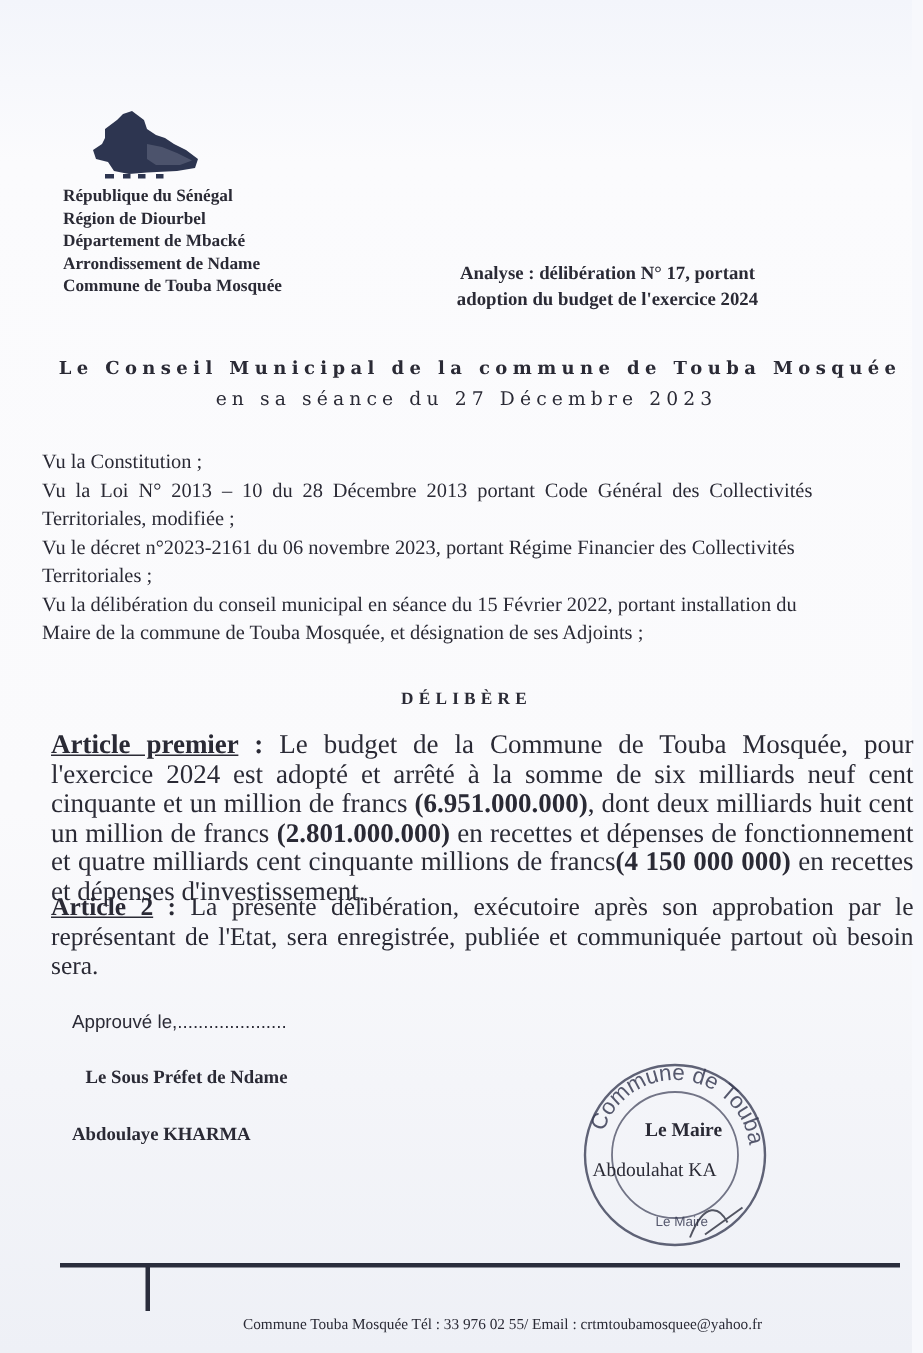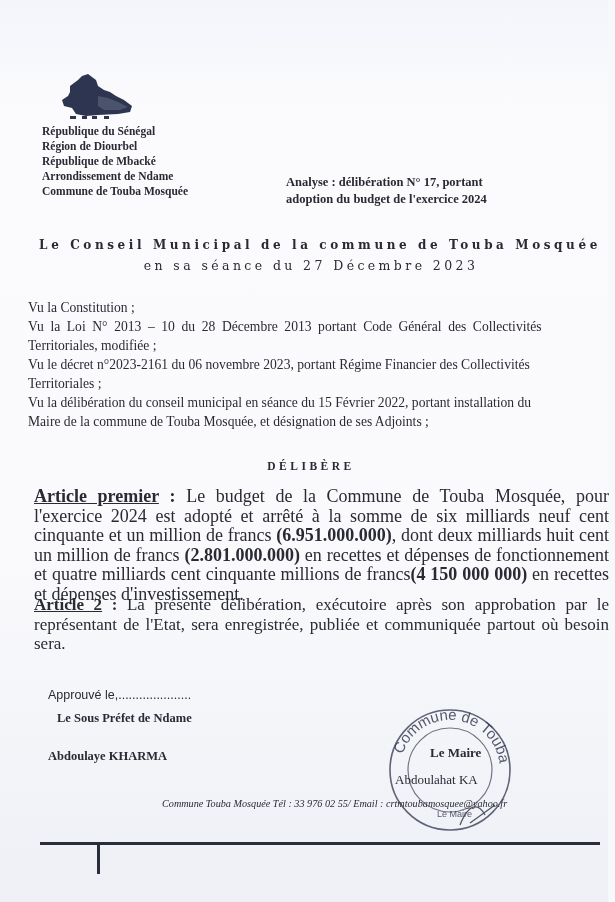--- a/index.html
+++ b/index.html
@@ -33,23 +33,23 @@
       font-family: "Liberation Serif", serif;
       font-weight: bold;
       font-size: 11.5px;
       line-height: 15px;
       color: #2a2a35;
     }
     .admin-block div { white-space: nowrap; }
 
     
     .analyse {
-      left: 286px; top: 174px;
+      left: 275px; top: 174px;
       width: 260px;
-      text-align: left;
+      text-align: center;
       font-family: "Liberation Serif", serif;
       font-weight: bold;
       font-size: 12.5px;
       line-height: 17px;
       color: #2a2a35;
     }
 
     
     .title1 {
       left: 0; top: 238px; width: 640px;
@@ -148,23 +148,22 @@
       left: 40px; top: 842px;
       width: 560px; height: 3px;
       background: #2a2d3c;
     }
     .footer-vline {
       left: 97px; top: 842px;
       width: 3px; height: 32px;
       background: #2a2d3c;
     }
     .footer-text {
-      left: 162px; top: 798px;
-      font-family: "Liberation Serif", serif;
-      font-style: italic;
+      left: 162px; top: 878px;
+      font-family: "Liberation Serif", serif;
       font-size: 10.2px;
       color: #2a2a35;
       white-space: nowrap;
     }
   </style>
 </head>
 <body>
 
 <div class="page">
 
@@ -175,21 +174,21 @@
       <rect x="12" y="44" width="6" height="3" fill="#2d3550"></rect>
       <rect x="24" y="44" width="5" height="3" fill="#2d3550"></rect>
       <rect x="34" y="44" width="5" height="3" fill="#2d3550"></rect>
       <rect x="46" y="44" width="5" height="3" fill="#2d3550"></rect>
     </svg>
   </div>
 
   <div class="abs admin-block">
     <div>République du Sénégal</div>
     <div>Région de Diourbel</div>
-    <div>République de Mbacké</div>
+    <div>Département de Mbacké</div>
     <div>Arrondissement de Ndame</div>
     <div>Commune de Touba Mosquée</div>
   </div>
 
   <div class="abs analyse">
     <div>Analyse : délibération N° 17, portant</div>
     <div>adoption du budget de l'exercice 2024</div>
   </div>
 
   <div class="abs title1">Le Conseil Municipal de la commune de Touba Mosquée</div>
@@ -209,21 +208,21 @@
 
   <div class="abs article art1">
     <span class="lbl">Article premier</span><b> : </b><span>Le budget de la Commune de Touba Mosquée, pour l'exercice 2024 est adopté et arrêté à la somme de six milliards neuf cent cinquante et un million de francs </span><b>(6.951.000.000)</b><span>, dont deux milliards huit cent un million de francs </span><b>(2.801.000.000)</b><span> en recettes et dépenses de fonctionnement et quatre milliards cent cinquante millions de francs</span><b>(4 150 000 000)</b><span> en recettes et dépenses d'investissement.</span>
   </div>
 
   <div class="abs article art2">
     <span class="lbl">Article 2</span><b> : </b><span>La présente délibération, exécutoire après son approbation par le représentant de l'Etat, sera enregistrée, publiée et communiquée partout où besoin sera.</span>
   </div>
 
   <div class="abs sig-left">
-    <div class="row" style="top:0; left:0;margin-top:14px;">Approuvé le,.....................</div>
+    <div class="row" style="top:0; left:0;">Approuvé le,.....................</div>
     <div class="row bold" style="top:37px; left:9px;">Le Sous Préfet de Ndame</div>
     <div class="row bold" style="top:75px; left:0;">Abdoulaye KHARMA</div>
   </div>
 
   <div class="abs stamp">
     <svg width="130" height="130" viewBox="0 0 130 130">
       <defs>
         <path id="ring" d="M65,65 m-50,0 a50,50 0 1,1 100,0 a50,50 0 1,1 -100,0"></path>
       </defs>
       <circle cx="65" cy="65" r="60" fill="none" stroke="#3a3d55" stroke-width="1.6" opacity="0.8"></circle>

